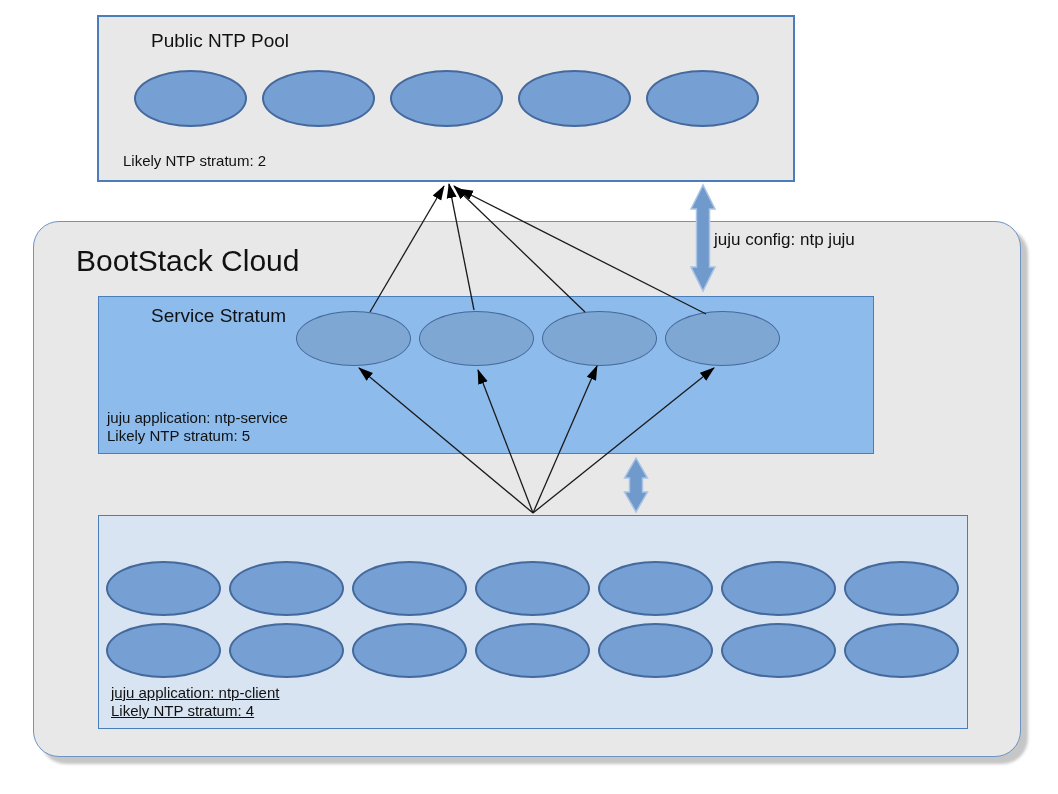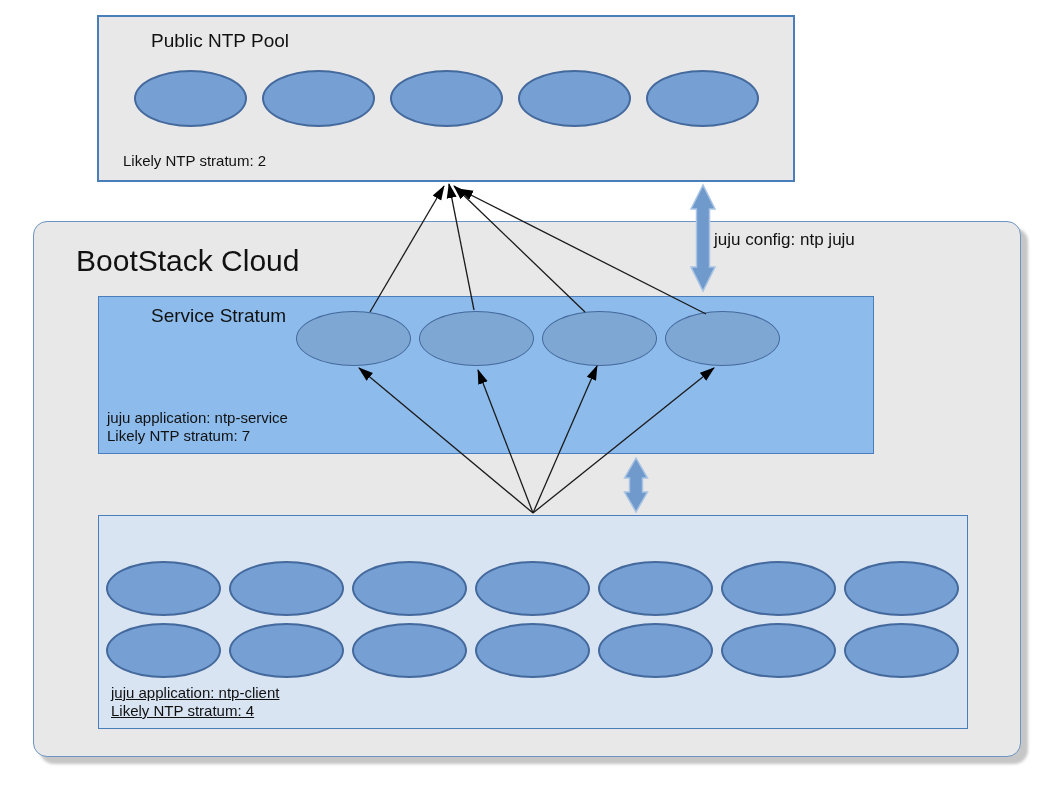--- a/index.html
+++ b/index.html
@@ -21,21 +21,21 @@
     border:2px solid var(--border-blue);
   }
   #pool-title{position:absolute;left:12px;top:13px;}
   #pool-note{position:absolute;left:12px;bottom:10px;margin-left:12px;}
   #pool-ellipse-row{position:absolute;left:35px;top:53px;display:flex;gap:15px;}
 
   #cloud{
     left:33px;top:221px;width:988px;height:536px;
     background:var(--box-gray);
     border:1.5px solid var(--cloud-border);
-    border-radius:14px;
+    border-radius:26px;
     box-shadow:7px 7px 3px var(--shadow-gray);
   }
   #cloud-title{position:absolute;left:42px;top:22px;font-size:30px;color:#111;}
 
   #service-box{
     left:64px;top:74px;width:776px;height:158px;
     background:var(--service-blue);
     border:1.5px solid var(--border-blue);
   }
   #service-title{position:absolute;left:12px;top:8px;}
@@ -97,21 +97,21 @@
     <div id="cloud-title">BootStack Cloud</div>
 
     <div id="service-box" class="box">
       <div id="service-title" class="box-title">Service Stratum</div>
       <div id="service-ellipse-row">
           <div class="ellipse svc"></div>
           <div class="ellipse svc"></div>
           <div class="ellipse svc"></div>
           <div class="ellipse svc"></div>
         </div>
-      <div id="service-note" class="note"><span>juju application: ntp-service</span><br><span>Likely NTP stratum: 7</span></div>
+      <div id="service-note" class="note"><span>juju application: ntp-service</span><br><span>Likely NTP stratum: 5</span></div>
     </div>
 
     <div id="compute-box" class="box">
       <div id="compute-ellipse-row1">
           <div class="ellipse cmp"></div>
           <div class="ellipse cmp"></div>
           <div class="ellipse cmp"></div>
           <div class="ellipse cmp"></div>
           <div class="ellipse cmp"></div>
           <div class="ellipse cmp"></div>

